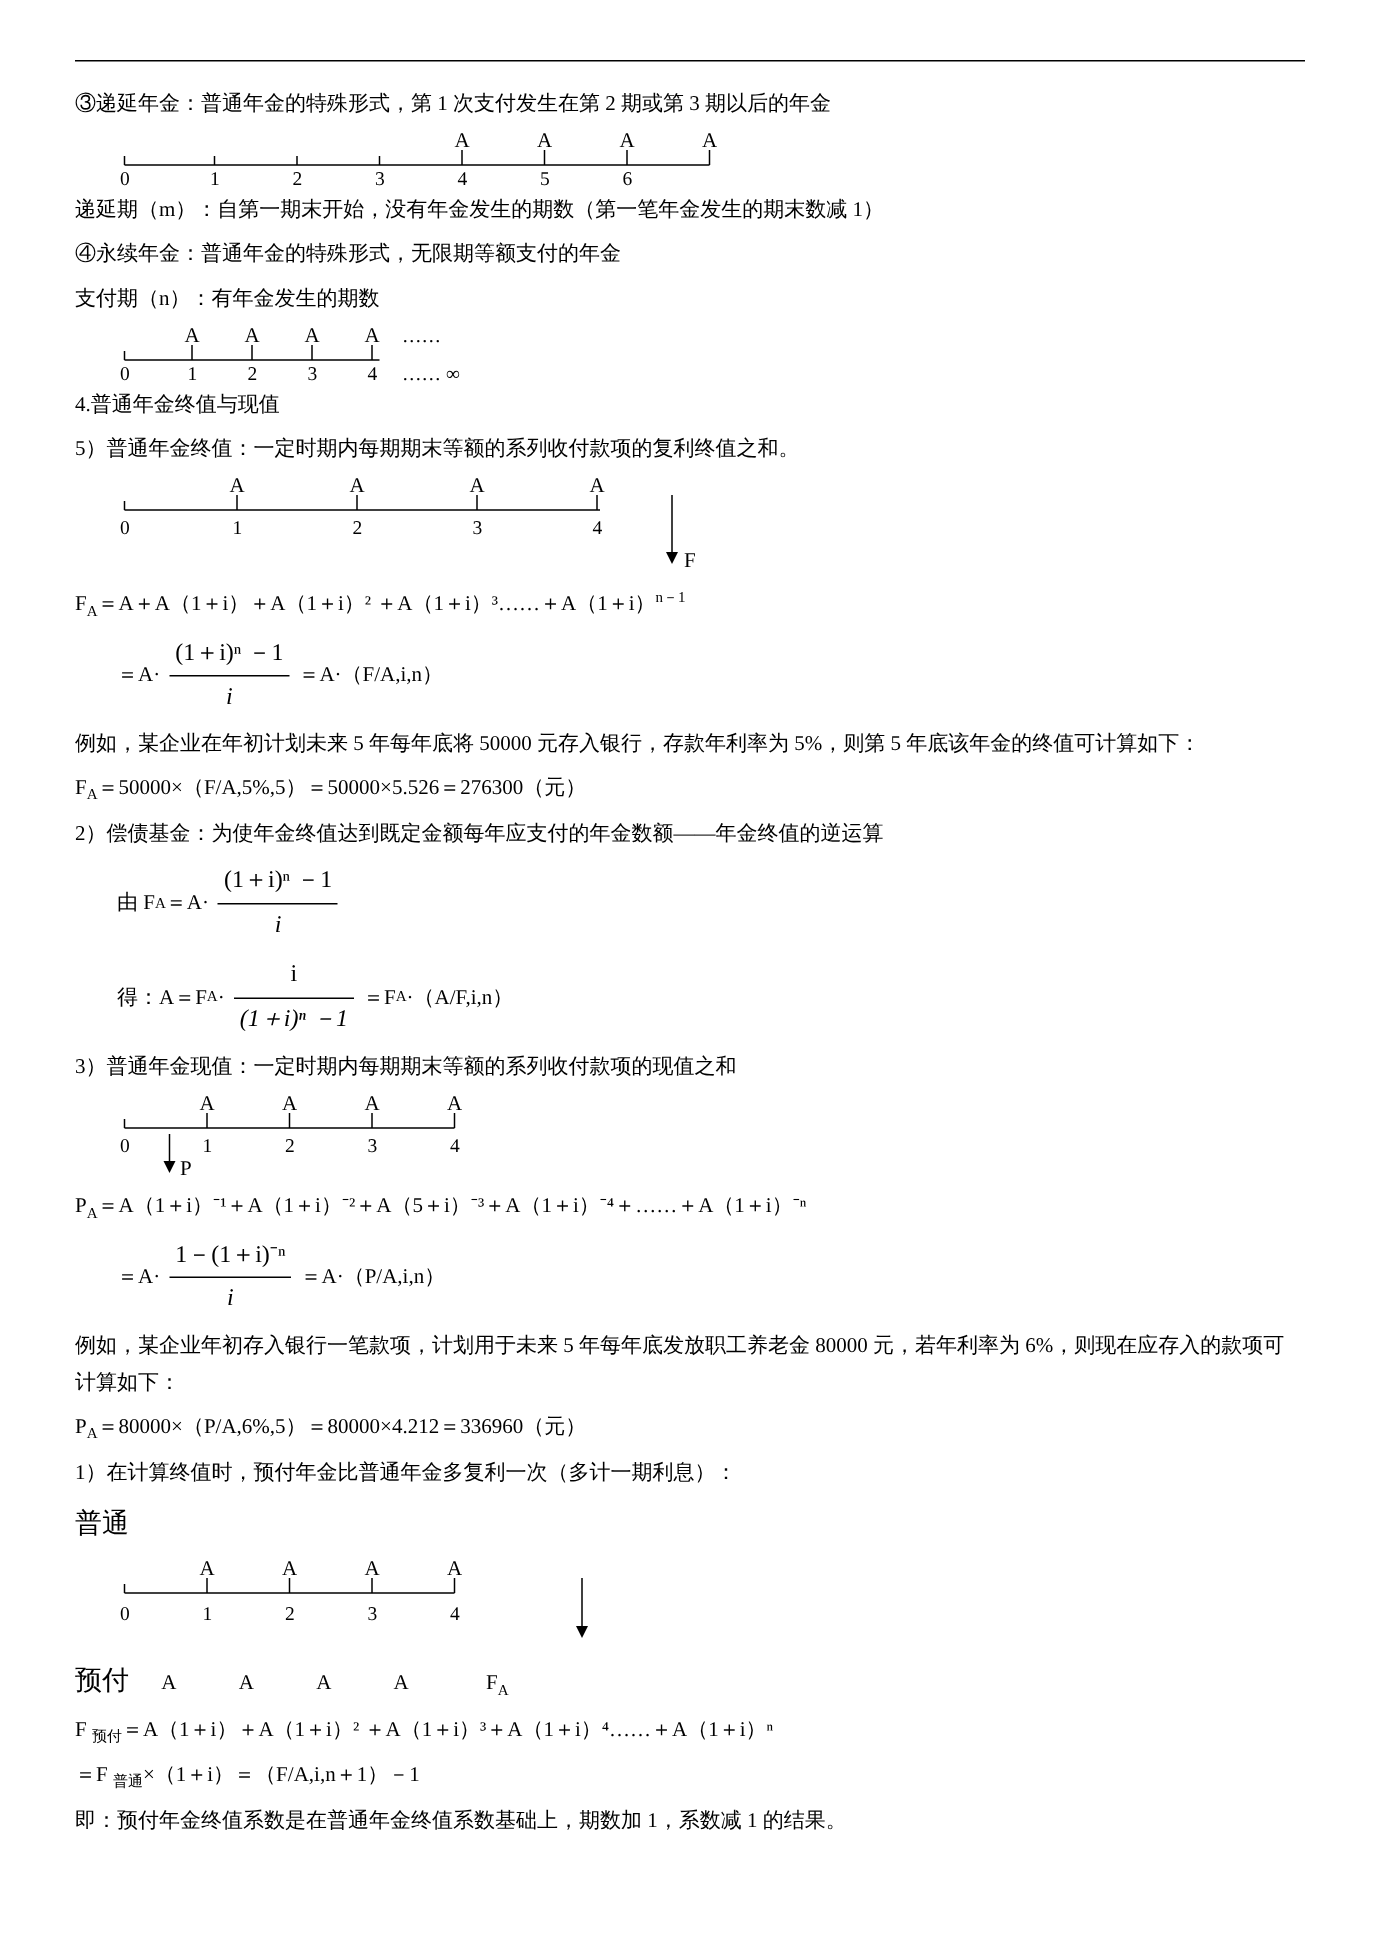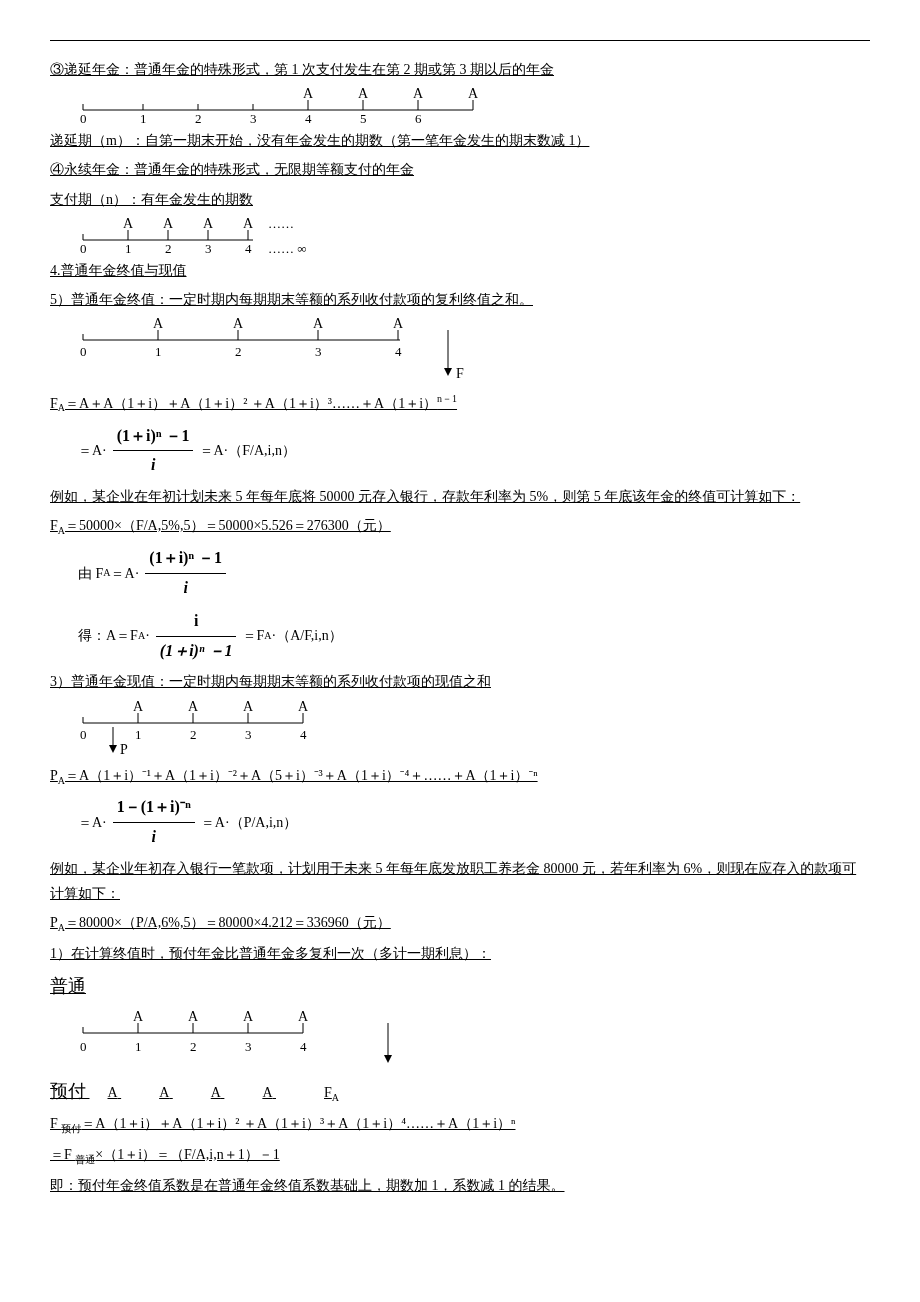--- a/index.html
+++ b/index.html
@@ -14,21 +14,20 @@
     }
     .content {
       border-top: 1px solid #000;
       padding-top: 12px;
     }
     .indent {
       margin-left: 28px;
     }
     .line {
       margin: 4px 0;
-      text-decoration: underline;
     }
     .sub {
       font-size: 10px;
       vertical-align: sub;
     }
     .sup {
       font-size: 10px;
       vertical-align: super;
     }
     .diagram {
@@ -42,21 +41,20 @@
       align-items: center;
       margin: 4px 0 4px 28px;
       white-space: nowrap;
     }
     .frac {
       display: inline-block;
       text-align: center;
       vertical-align: middle;
       margin: 0 6px;
       font-family: "Times New Roman", serif;
-      font-weight: bold;
     }
     .frac .num {
       display: block;
       border-bottom: 1px solid #000;
       padding: 0 4px;
       font-size: 16px;
     }
     .frac .den {
       display: block;
       padding: 0 4px;
@@ -163,20 +161,21 @@
         <span class="den">i</span>
       </span>
     <span>＝A·（F/A,i,n）</span>
   </div>
 
   <div class="line indent">例如，某企业在年初计划未来 5 年每年底将 50000 元存入银行，存款年利率为 5%，则第 5 年底该年金的终值可计算如下：</div>
   <div class="line indent">
     <span>F</span><span class="sub">A</span><span>＝50000×（F/A,5%,5）＝50000×5.526＝276300（元）</span>
   </div>
 
+  <div class="line indent">2）偿债基金：为使年金终值达到既定金额每年应支付的年金数额——年金终值的逆运算</div>
 
   <div class="formula-row">
     <span>由 F</span>
       <span class="sub">A</span>
       <span>＝A·</span>
     <span class="frac">
         <span class="num">(1＋i)ⁿ －1</span>
         <span class="den">i</span>
       </span>
   </div>

